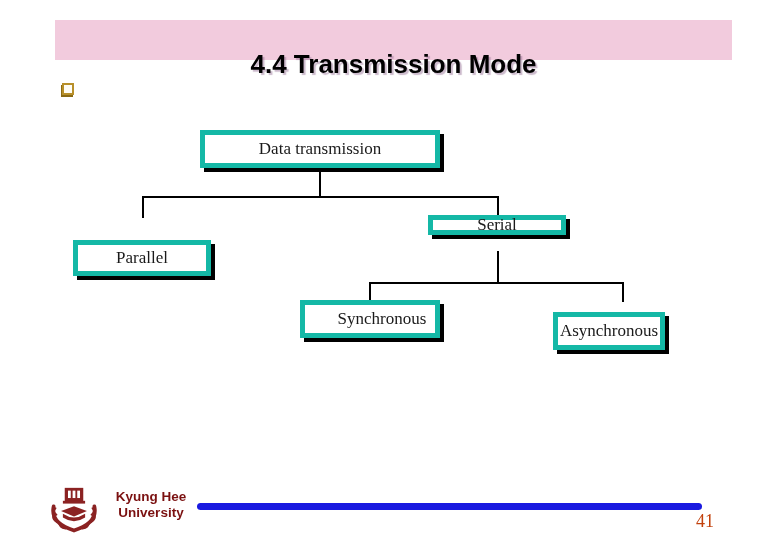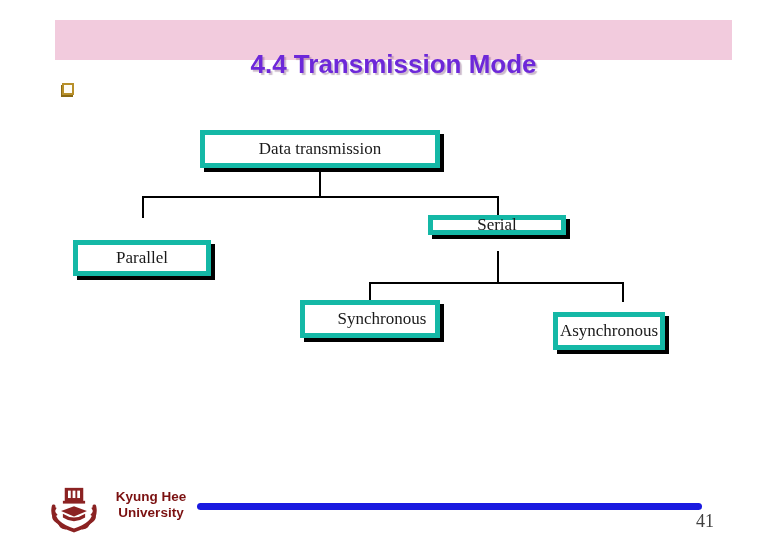--- a/index.html
+++ b/index.html
@@ -5,21 +5,21 @@
   * { margin: 0; padding: 0; box-sizing: border-box; }
   html, body { width: 780px; height: 540px; background: #ffffff; overflow: hidden; }
   body { position: relative; font-family: "Liberation Sans", sans-serif; }
 
   
   .title-bar {
     position: absolute; left: 55px; top: 20px; width: 677px; height: 40px;
     background: #F2CBDD; display: flex; align-items: center; justify-content: center;
   }
   .title-text {
-    font-size: 26px; font-weight: bold; color: #6d28d9;
+    font-size: 26px; font-weight: bold; color: #000000;
     text-shadow: 2px 2px 1px rgba(140,100,140,0.45);
     letter-spacing: 0px;
     margin-top: 48px;
   }
 
   
   .bullet-square {
     position: absolute; left: 62px; top: 83px; width: 12px; height: 12px;
     border: 2px solid #B8902A; background: #fffdf6;
     box-shadow: -1px 2px 0 #8a6a14;
@@ -55,21 +55,21 @@
     position: absolute; left: 101px; top: 489px; width: 100px;
     color: #7B1111; font-weight: bold; font-size: 13.5px; line-height: 16px;
     text-align: center;
   }
   .footer-divider {
     position: absolute; left: 197px; top: 503px; width: 505px; height: 7px;
     background: #1A1AE0; border-radius: 4px;
   }
   .page-number {
     position: absolute; left: 690px; top: 511px; width: 30px;
-    font-family: "Liberation Serif", serif; font-size: 18px; color: #404040;
+    font-family: "Liberation Serif", serif; font-size: 18px; color: #c2410c;
     text-align: center;
   }
 </style>
 </head>
 <body>
 
 <div class="title-bar">
   <span class="title-text">4.4 Transmission Mode</span>
 </div>
 

